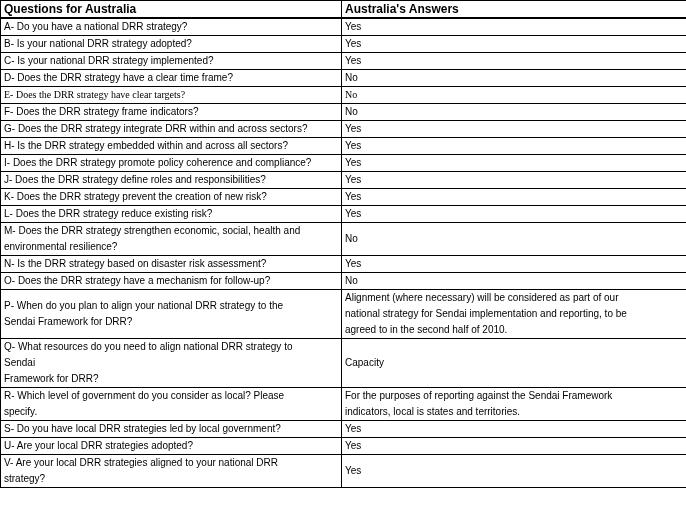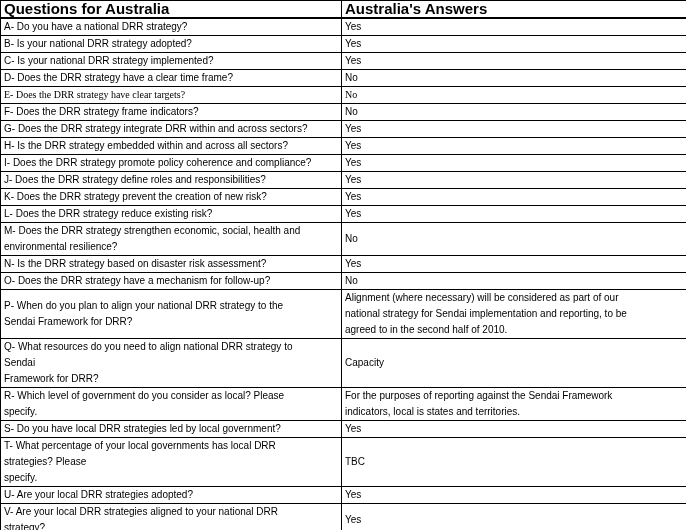--- a/index.html
+++ b/index.html
@@ -26,21 +26,21 @@
     font-size: 10px;
     line-height: 16px;
     padding: 0 2px 0 3px;
     vertical-align: middle;
     text-align: left;
     white-space: pre;
     overflow: hidden;
   }
   table.qa th {
     font-weight: bold;
-    font-size: 15px;
+    font-size: 12px;
     height: 16px;
     border-bottom: 2px solid #000000;
   }
 </style>
 </head>
 <body>
 
 <table class="qa">
   <colgroup>
     <col class="q-col">
@@ -130,26 +130,20 @@
       <tr style="height: 32px;">
         <td>R- Which level of government do you consider as local? Please
 specify.</td>
         <td>For the purposes of reporting against the Sendai Framework
 indicators, local is states and territories.</td>
       </tr>
       <tr style="height: 16px;">
         <td>S- Do you have local DRR strategies led by local government?</td>
         <td>Yes</td>
       </tr>
-      <tr style="height: 48px;">
-        <td>T- What percentage of your local governments has local DRR
-strategies? Please
-specify.</td>
-        <td>TBC</td>
-      </tr>
       <tr style="height: 16px;">
         <td>U- Are your local DRR strategies adopted?</td>
         <td>Yes</td>
       </tr>
       <tr style="height: 32px;">
         <td>V- Are your local DRR strategies aligned to your national DRR
 strategy?</td>
         <td>Yes</td>
       </tr>
     </tbody>

